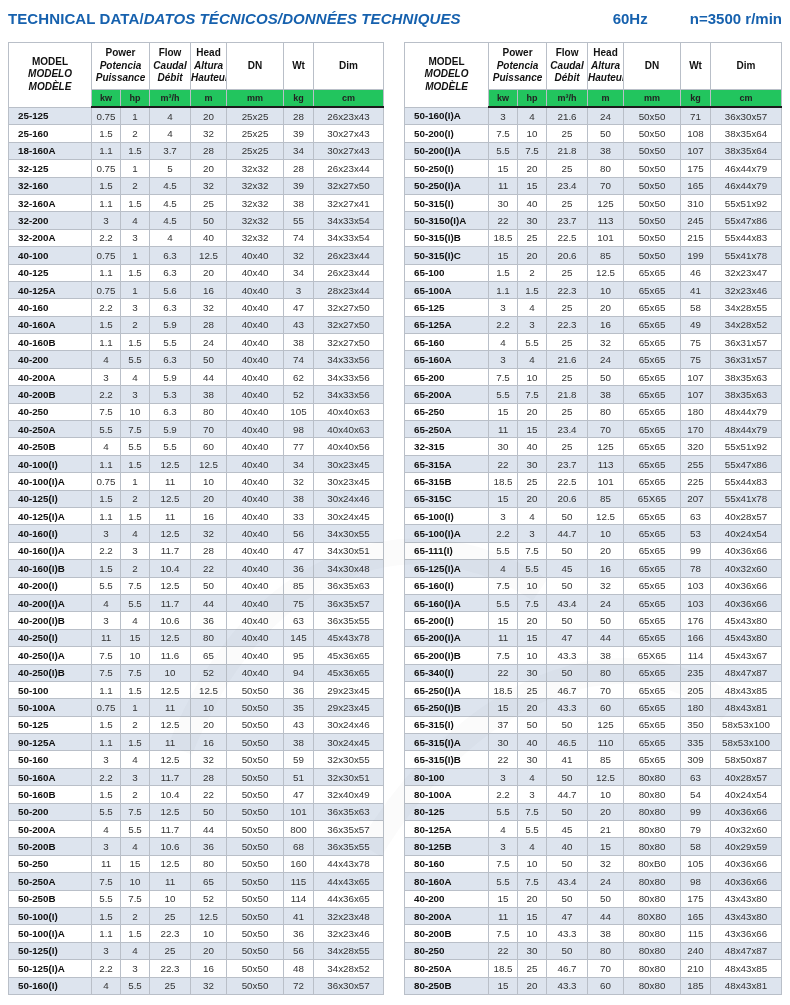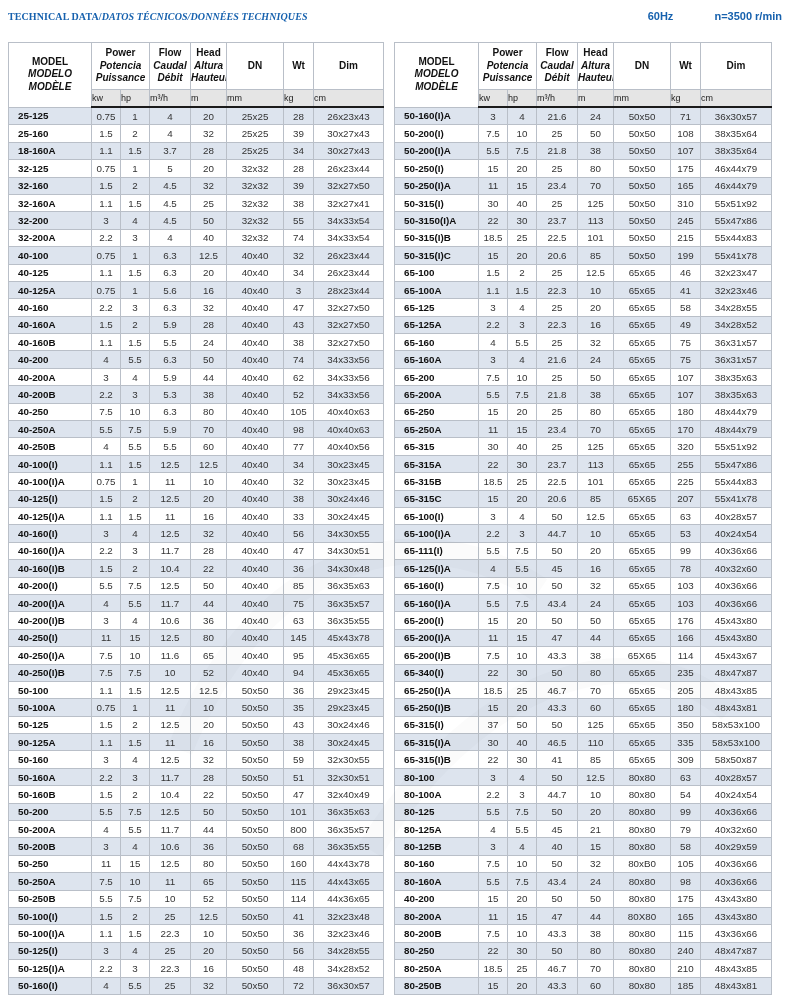--- a/index.html
+++ b/index.html
@@ -11,35 +11,35 @@
     overflow: hidden;
   }
   .page { position: absolute; inset: 0; padding: 8px; box-sizing: border-box; }
 
   
   .topbar {
     display: flex; justify-content: space-between; align-items: baseline;
     height: 22px; margin-top: 2px;
   }
   .doc-title {
-    font-size: 10px; font-weight: bold; color: #1661ae; letter-spacing: 0.1px; font-family: Liberation Serif, serif;
+    font-size: 15px; font-weight: bold; color: #1661ae; letter-spacing: 0.1px;
   }
   .doc-title .t-italic { font-style: italic; }
-  .specs { font-size: 11px; font-weight: bold; color: #1661ae; }
+  .specs { font-size: 15px; font-weight: bold; color: #1661ae; }
   .specs .freq { margin-right: 38px; }
 
   
   .watermark {
     position: absolute; left: 120px; top: 330px; width: 620px; height: 560px;
     pointer-events: none; z-index: 5; opacity: 0.55;
   }
 
   
   .tables {
-    display: flex; gap: 10px; margin-top: 10px;
+    display: flex; gap: 20px; margin-top: 10px;
     position: relative; z-index: 2;
   }
   table.spec {
     border-collapse: collapse; table-layout: fixed;
     width: 375px; background: #fff;
     border: 1.5px solid #3f3f3f;
   }
   table.spec.right { width: 377px; }
 
   th, td {
@@ -49,22 +49,22 @@
   }
 
   thead tr.names th {
     height: 46px; text-align: center; vertical-align: middle;
     font-size: 10px; font-weight: bold; color: #111;
     line-height: 12.6px; background: #fff;
   }
   thead th .hi { font-style: italic; display: block; }
   thead th .hn { display: block; }
   thead tr.units th {
-    height: 16px; font-weight: normal; font-size: 9px; color: #222;
-    text-align: left; background: #e5e5e5;
+    height: 16px; font-weight: bold; font-size: 9px; color: #222;
+    text-align: center; background: #22c55e;
     border-bottom: 2.5px solid #1b1b1b;
   }
   th.model-h { vertical-align: middle; }
 
   tbody td {
     height: 16.4px; font-size: 9.8px; color: #333;
     text-align: center; vertical-align: middle; background: #fff;
   }
   tbody td.model {
     text-align: left; padding-left: 9px;
@@ -899,21 +899,21 @@
             <td class="model">65-250A</td>
             <td>11</td>
             <td>15</td>
             <td>23.4</td>
             <td>70</td>
             <td>65x65</td>
             <td>170</td>
             <td>48x44x79</td>
           </tr>
           <tr>
-            <td class="model">65-315</td>
+            <td class="model">32-315</td>
             <td>30</td>
             <td>40</td>
             <td>25</td>
             <td>125</td>
             <td>65x65</td>
             <td>320</td>
             <td>55x51x92</td>
           </tr>
           <tr>
             <td class="model">65-315A</td>

